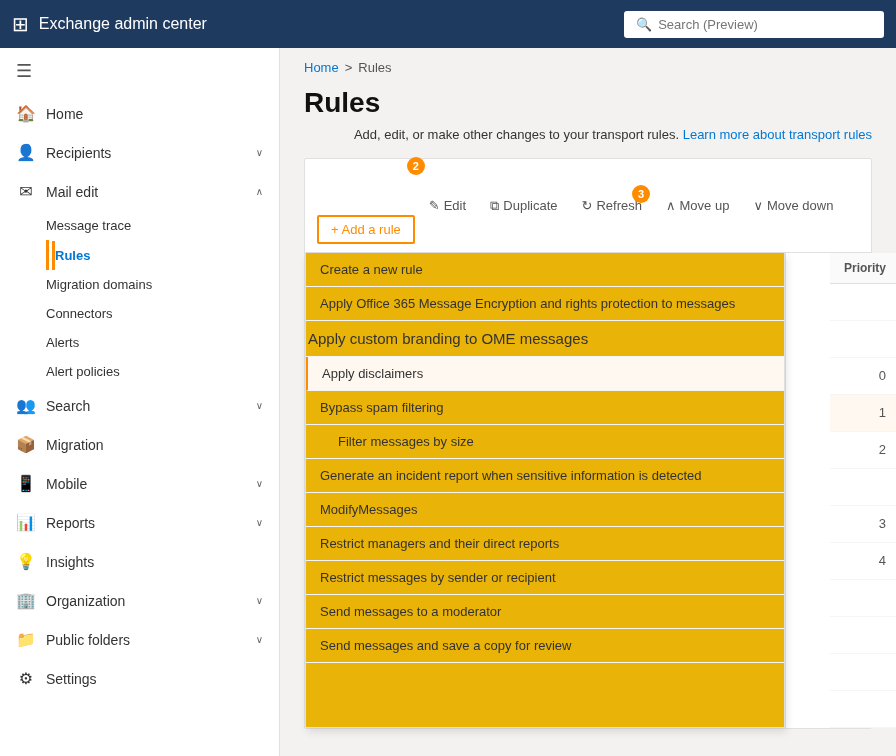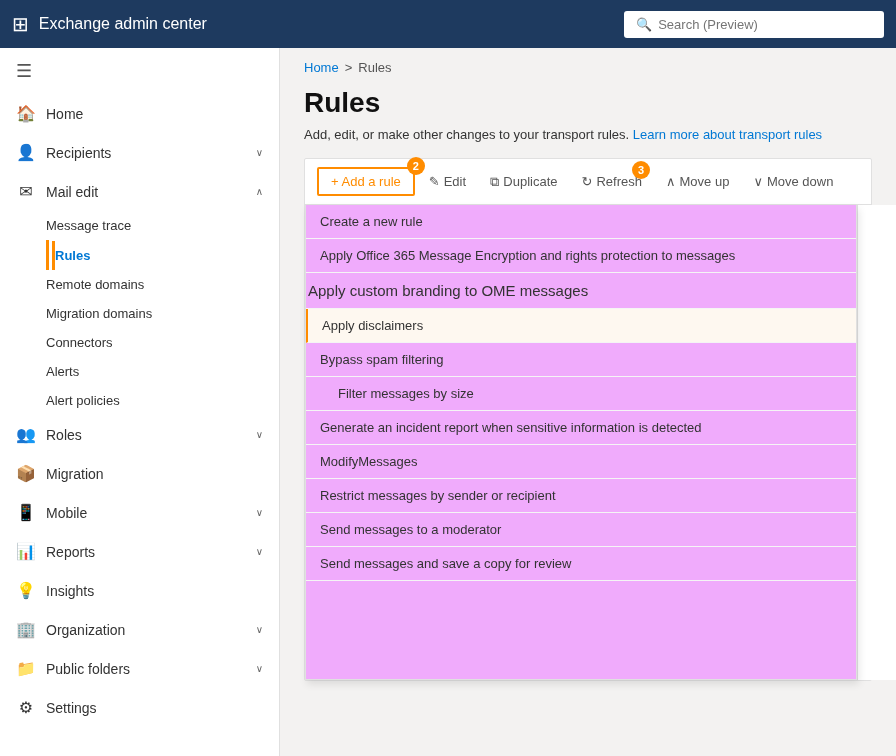--- a/index.html
+++ b/index.html
@@ -25,29 +25,29 @@
     .sidebar-submenu { padding-left: 46px; }
     .sidebar-submenu-item { padding: 7px 16px 7px 0; cursor: pointer; color: #333; font-size: 13px; display: block; }
     .sidebar-submenu-item.active { color: #0078d4; font-weight: 600; border-left: 3px solid #ff8c00; padding-left: -3px; margin-left: -3px; }
 
     
     .main { flex: 1; background: #f3f2f1; overflow-y: auto; padding: 0; }
     .breadcrumb { padding: 12px 24px 4px; font-size: 13px; color: #555; display: flex; align-items: center; gap: 6px; }
     .breadcrumb a { color: #0078d4; text-decoration: none; }
     .page-header { padding: 8px 24px 16px; }
     .page-title { font-size: 28px; font-weight: 600; color: #111; margin-bottom: 8px; }
-    .page-desc { font-size: 13px; color: #333; }
+    .page-desc { font-size: 13px; color: #333; text-align: right; }
     .page-desc a { color: #0078d4; text-decoration: none; }
 
     
     .content-card { background: #fff; margin: 0 24px 24px; border: 1px solid #e0e0e0; border-radius: 2px; }
 
     
     .toolbar { display: flex; align-items: center; padding: 8px 12px; border-bottom: 1px solid #e0e0e0; gap: 4px; }
-    .btn-add { display: flex; align-items: center; gap: 4px; background: white; border: 2px solid #ff8c00; color: #ff8c00; padding: 5px 12px; font-size: 13px; cursor: pointer; border-radius: 2px; font-weight: 500; }
+    .btn-add { display: flex; align-items: center; gap: 4px; background: white; border: 2px solid #ff8c00; color: #ff8c00; padding: 5px 12px; font-size: 13px; cursor: pointer; border-radius: 2px; font-weight: 500; margin-top: 48px; }
     .btn-tool { display: flex; align-items: center; gap: 4px; background: none; border: none; color: #555; padding: 5px 10px; font-size: 13px; cursor: pointer; }
     .badge-circle { background: #ff8c00; color: white; border-radius: 50%; width: 18px; height: 18px; font-size: 11px; font-weight: 700; display: flex; align-items: center; justify-content: center; }
   </style>
 </head>
 <body>
 
 <div class="topbar">
   <span class="topbar-grid">⊞</span>
   <span class="topbar-title">Exchange admin center</span>
   <div class="topbar-search">
@@ -77,30 +77,29 @@
       <span class="label">Mail edit</span>
       <span class="chevron">∧</span>
     </div>
 
     <div class="sidebar-submenu">
       <div class="sidebar-submenu-item">Message trace</div>
       <div style="display:flex;align-items:center;">
         <div style="width:3px;height:100%;background:#ff8c00;margin-right:6px;align-self:stretch;min-height:30px;"></div>
         <div class="sidebar-submenu-item active" style="color:#0078d4;font-weight:600;">Rules</div>
       </div>
-      <div class="sidebar-submenu-item">Remote domains</div>
       <div class="sidebar-submenu-item">Migration domains</div>
       <div class="sidebar-submenu-item">Connectors</div>
       <div class="sidebar-submenu-item">Alerts</div>
       <div class="sidebar-submenu-item">Alert policies</div>
     </div>
 
     <div class="sidebar-item">
       <span class="icon">👥</span>
-      <span class="label">Roles</span>
+      <span class="label">Search</span>
       <span class="chevron">∨</span>
     </div>
 
     <div class="sidebar-item">
       <span class="icon">📦</span>
       <span class="label">Migration</span>
     </div>
 
     <div class="sidebar-item">
       <span class="icon">📱</span>
@@ -183,30 +182,31 @@
             <span>Move up</span>
           </button>
           <button class="btn-tool">
             <span>∨</span>
             <span>Move down</span>
           </button>
         </div>
 
         <div style="display:flex;position:relative;">
 
-          <div style="width:552px;border:1px solid #e0e0e0;border-top:none;background:#f0abfc;box-shadow:2px 4px 8px rgba(0,0,0,0.1);z-index:50;flex-shrink:0;">
+          <div style="width:480px;border:1px solid #e0e0e0;border-top:none;background:#eab308;box-shadow:2px 4px 8px rgba(0,0,0,0.1);z-index:50;flex-shrink:0;">
             <div id="dropdown-items-container">
             <div style="padding: 9px 14px; font-size: 13px; cursor: pointer; color: rgb(51, 51, 51); border-bottom: 1px solid rgb(245, 245, 245);">Create a new rule</div>
                 <div style="padding: 9px 14px; font-size: 13px; cursor: pointer; color: rgb(51, 51, 51); border-bottom: 1px solid rgb(245, 245, 245);">Apply Office 365 Message Encryption and rights protection to messages</div>
                 <div style="padding: 9px 2px; font-size: 15px; cursor: pointer; color: rgb(51, 51, 51); border-bottom: 1px solid rgb(245, 245, 245);">Apply custom branding to OME messages</div>
                 <div style="padding: 9px 14px; font-size: 13px; cursor: pointer; color: rgb(51, 51, 51); border-bottom: 1px solid rgb(245, 245, 245); background: rgb(254, 248, 240); border-left: 2px solid rgb(255, 140, 0);">Apply disclaimers</div>
                 <div style="padding: 9px 14px; font-size: 13px; cursor: pointer; color: rgb(51, 51, 51); border-bottom: 1px solid rgb(245, 245, 245);">Bypass spam filtering</div>
                 <div style="padding: 9px 32px; font-size: 13px; cursor: pointer; color: rgb(51, 51, 51); border-bottom: 1px solid rgb(245, 245, 245);">Filter messages by size</div>
                 <div style="padding: 9px 14px; font-size: 13px; cursor: pointer; color: rgb(51, 51, 51); border-bottom: 1px solid rgb(245, 245, 245);">Generate an incident report when sensitive information is detected</div>
                 <div style="padding: 9px 14px; font-size: 13px; cursor: pointer; color: rgb(51, 51, 51); border-bottom: 1px solid rgb(245, 245, 245);">ModifyMessages</div>
+                <div style="padding: 9px 14px; font-size: 13px; cursor: pointer; color: rgb(51, 51, 51); border-bottom: 1px solid rgb(245, 245, 245);">Restrict managers and their direct reports</div>
                 <div style="padding: 9px 14px; font-size: 13px; cursor: pointer; color: rgb(51, 51, 51); border-bottom: 1px solid rgb(245, 245, 245);">Restrict messages by sender or recipient</div>
                 <div style="padding: 9px 14px; font-size: 13px; cursor: pointer; color: rgb(51, 51, 51); border-bottom: 1px solid rgb(245, 245, 245);">Send messages to a moderator</div>
                 <div style="padding: 9px 14px; font-size: 13px; cursor: pointer; color: rgb(51, 51, 51); border-bottom: 1px solid rgb(245, 245, 245);">Send messages and save a copy for review</div>
               </div>
           </div>
 
           <div style="flex:1;border-left:1px solid #e0e0e0;background:white;padding-left:44px;">
             <div style="padding:8px 14px;font-size:12px;font-weight:600;color:#555;border-bottom:1px solid #e0e0e0;background:#fafafa;">Priority</div>
             <div id="priority-values-container">
             <div style="padding: 10px 14px; font-size: 13px; text-align: right; color: rgb(85, 85, 85); border-bottom: 1px solid rgb(245, 245, 245); min-height: 37px;"></div>

